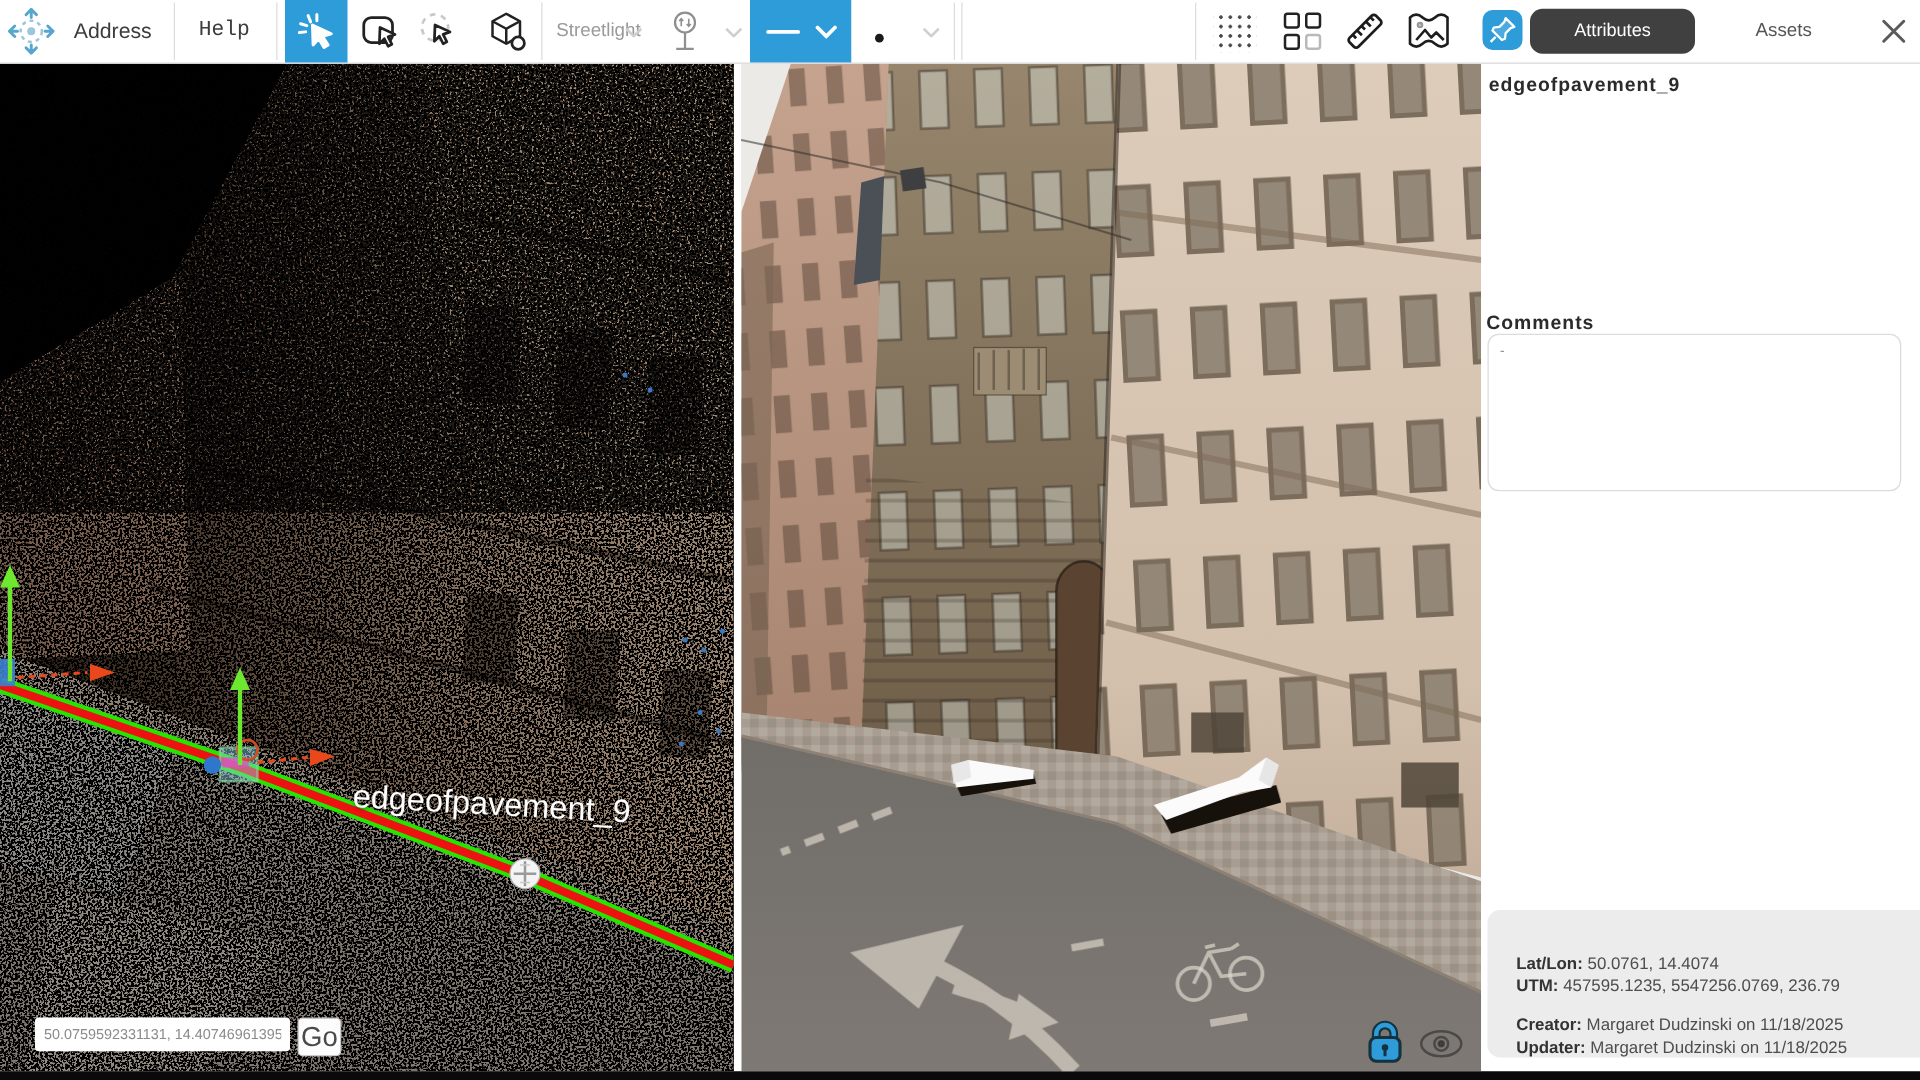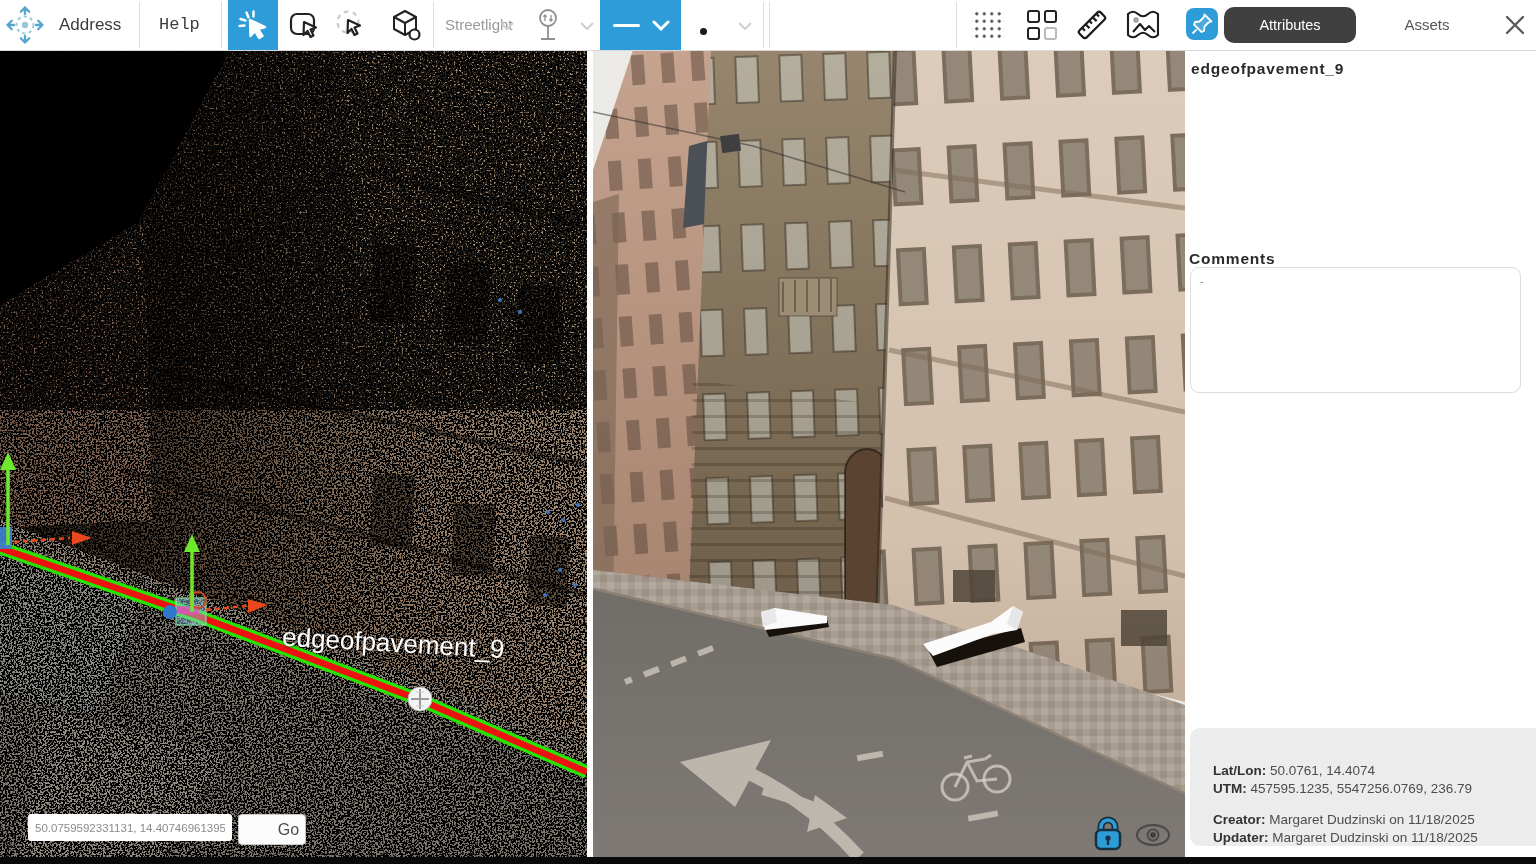--- a/index.html
+++ b/index.html
@@ -33,21 +33,21 @@
   .vp-left{left:0;top:50px;width:587px;height:807px;background:#0a0705;overflow:hidden;}
   .vp-photo{left:593px;top:50px;width:592px;height:807px;background:#e9e7e4;overflow:hidden;}
   .bottom-strip{left:0;top:857px;width:1536px;height:7px;background:#0a0a0a;z-index:40;}
 
   .line-label3d{left:282px;top:580px;width:300px;color:#fff;font-size:26px;
                 transform:rotate(3.2deg);text-shadow:0 1px 3px rgba(0,0,0,.45);z-index:6;white-space:nowrap;}
   .coord-bar{left:28px;top:764px;z-index:8;display:flex;gap:6px;}
   .coord-input{width:190px;height:27px;border:none;border-radius:3px;background:#fff;
                font-size:11.5px;color:#8a8a8a;padding:0 7px;font-family:"Liberation Sans",sans-serif;}
   .go-btn{width:33px;height:29px;background:#fcfcfc;border:1px solid #c9c9c9;border-radius:4px;
-          font-size:16px;color:#4a4a4a;display:flex;align-items:center;justify-content:center;padding-left:33px;}
+          font-size:22px;color:#4a4a4a;display:flex;align-items:center;justify-content:center;}
 
   .cam-icons{left:498px;top:766px;z-index:8;display:flex;gap:8px;align-items:center;}
 
   
   .panel{left:1185px;top:50px;width:351px;height:807px;background:#fff;}
   .panel-title{left:6px;top:10px;font-size:15.5px;font-weight:bold;color:#2b2b2b;letter-spacing:.8px;}
   .fields-card{left:5px;top:34px;width:326px;height:162px;border:1px solid #d8d8d8;border-radius:10px;}
   .f-row{position:absolute;left:0;width:100%;height:40px;}
   .f-label{position:absolute;left:12px;top:11px;font-size:14px;color:#6b6b6b;}
   .f-value{position:absolute;left:166px;top:11px;font-size:14px;color:#555;}

